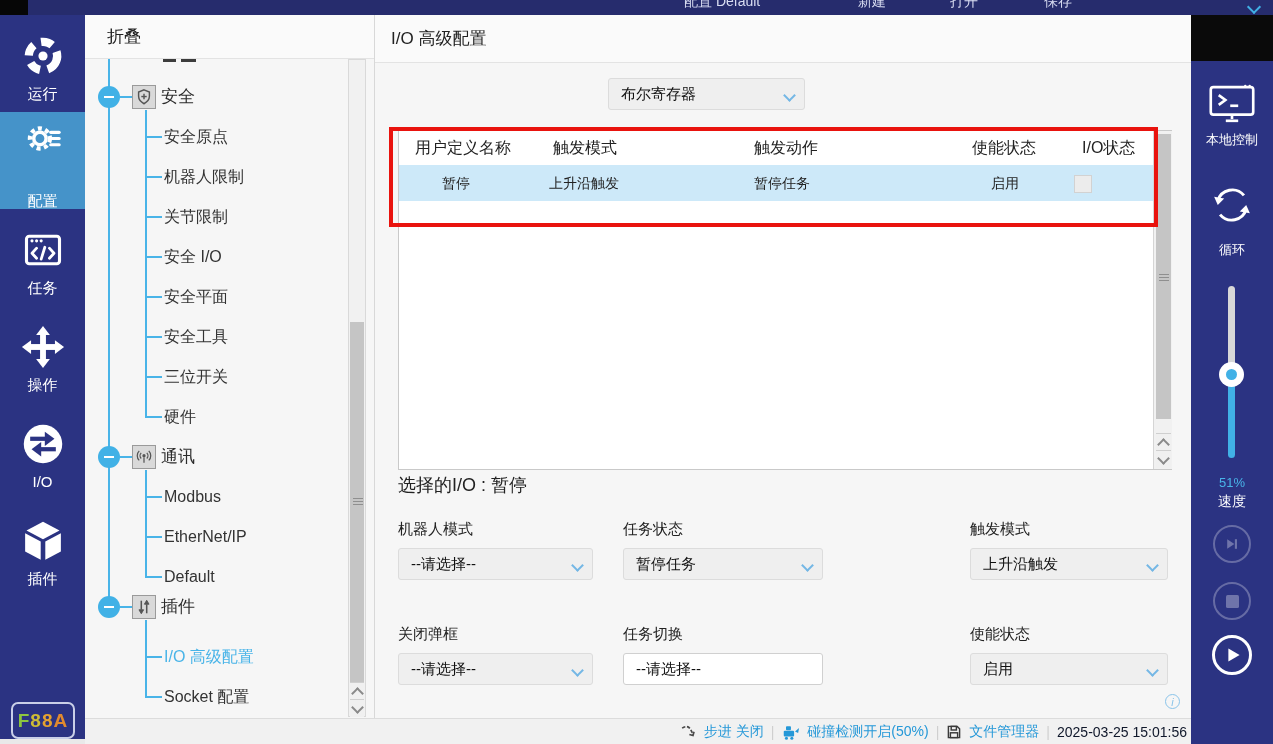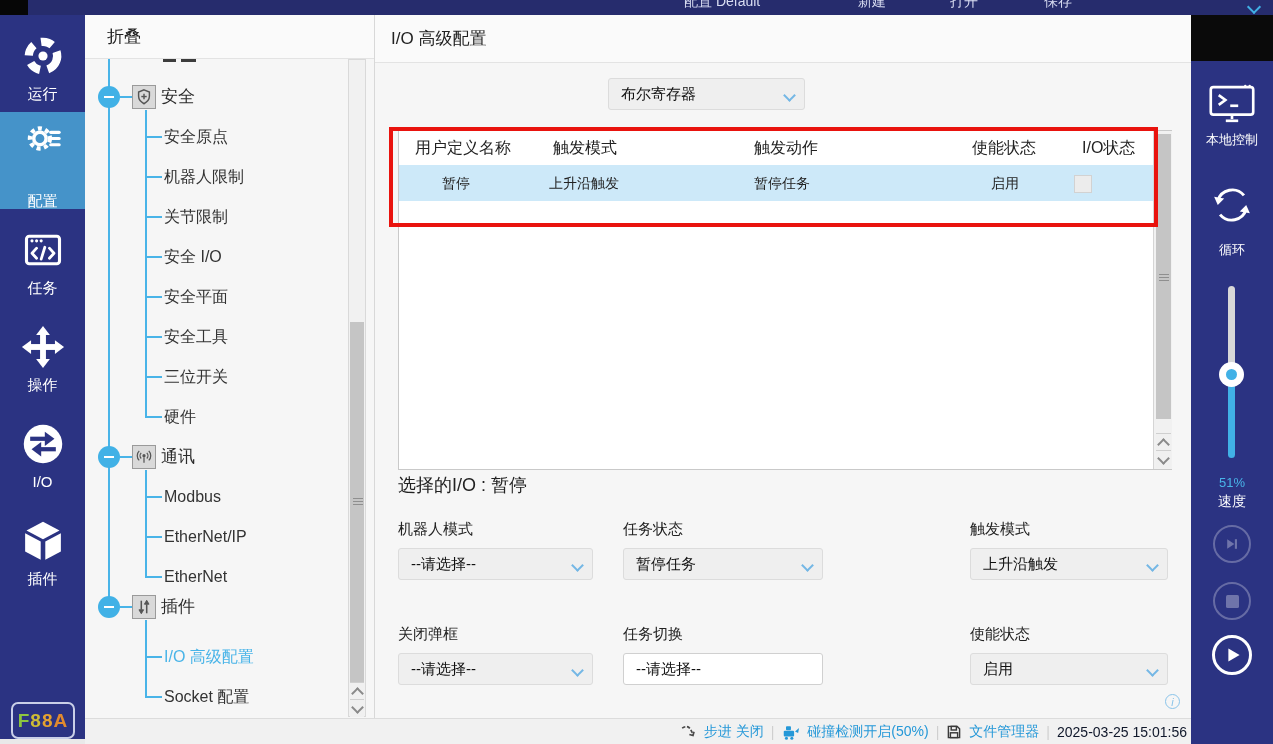--- a/index.html
+++ b/index.html
@@ -209,21 +209,21 @@
         <line x1="10" y1="10.3" x2="10" y2="16.5"></line>
       </svg>
     </div>
     <div class="tparent-label" style="top:386px">通讯</div>
     <div class="tline" style="left:60px;top:411px;width:2px;height:107px"></div>
     <div class="tline" style="left:60px;top:437px;width:17px;height:2px"></div>
     <div class="tchild-label" style="top:426px">Modbus</div>
     <div class="tline" style="left:60px;top:477px;width:17px;height:2px"></div>
     <div class="tchild-label" style="top:466px">EtherNet/IP</div>
     <div class="tline" style="left:60px;top:517px;width:17px;height:2px"></div>
-    <div class="tchild-label" style="top:506px">EtherNet</div>
+    <div class="tchild-label" style="top:506px">Default</div>
 
     <div class="tline" style="left:35px;top:547px;width:12px;height:2px"></div>
     <div class="tnode-circle" style="left:13px;top:537px">
         <div class="minus"></div>
       </div>
     <div class="ticonbox" style="left:47px;top:536px">
       <svg width="18" height="18" viewBox="0 0 20 20" stroke="#555" fill="#555">
         <line x1="7" y1="3" x2="7" y2="13" stroke-width="1.7"></line>
           <path d="M7 17.5 l-2.6 -4.4 h5.2z"></path>
         <line x1="13" y1="7" x2="13" y2="17" stroke-width="1.7"></line>

